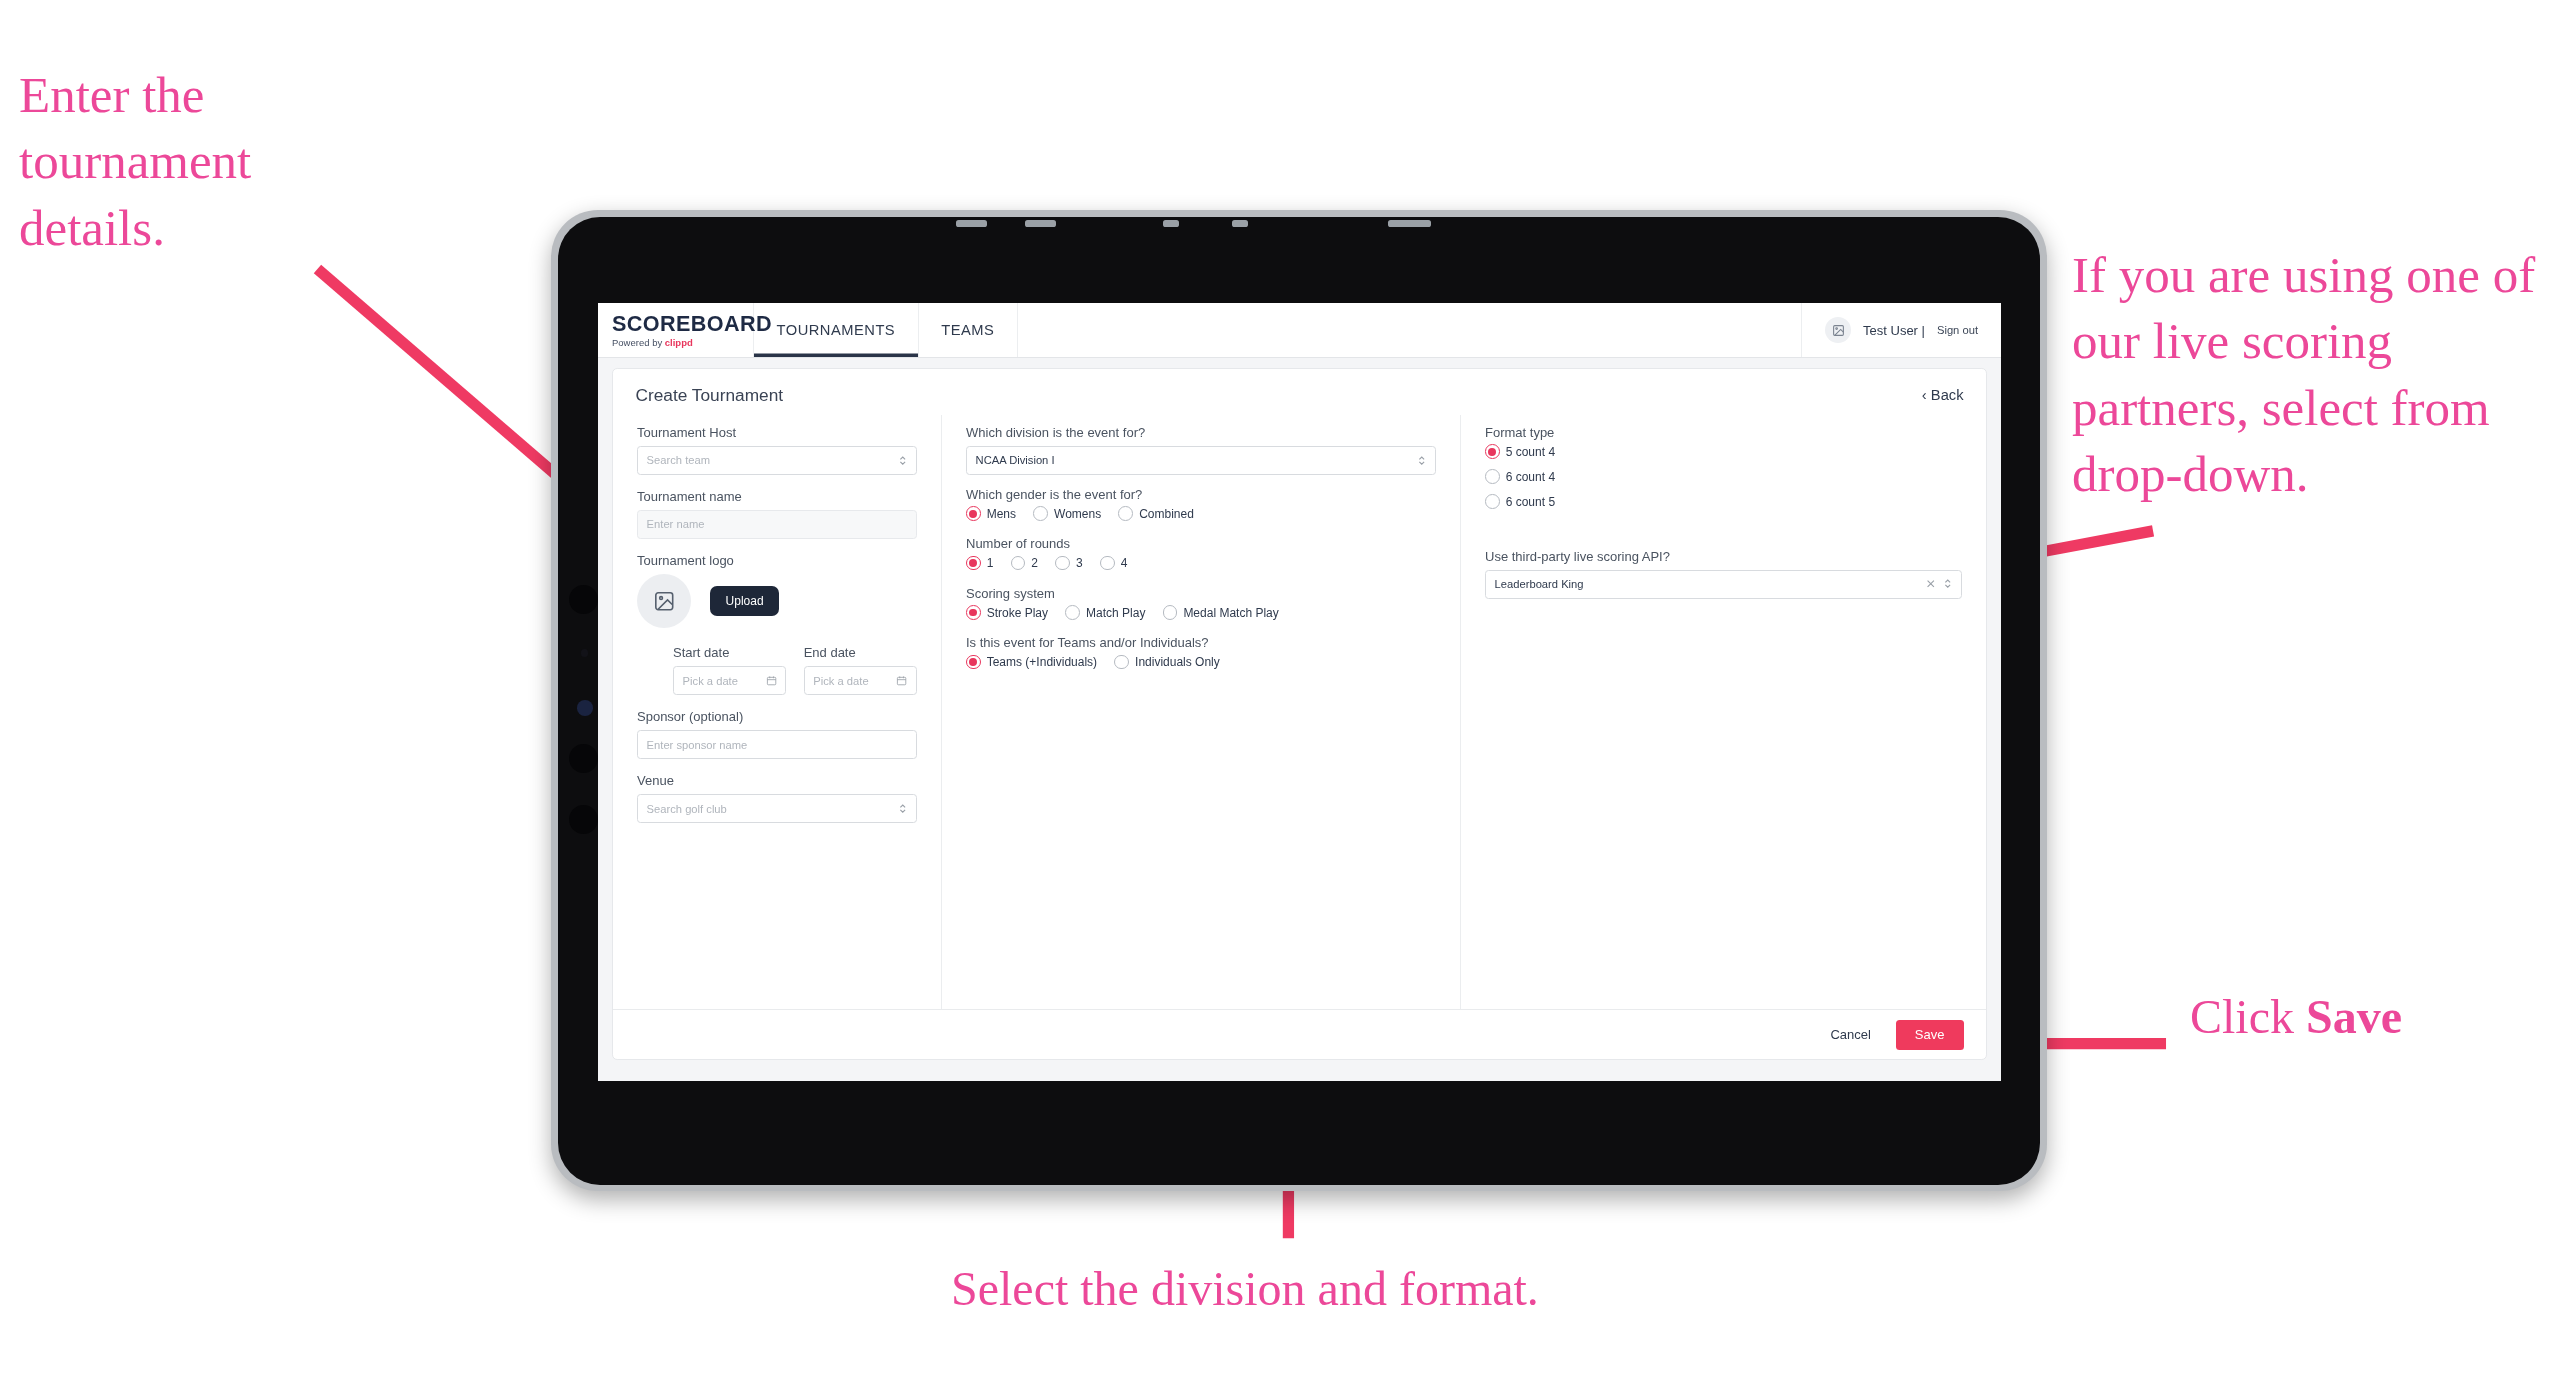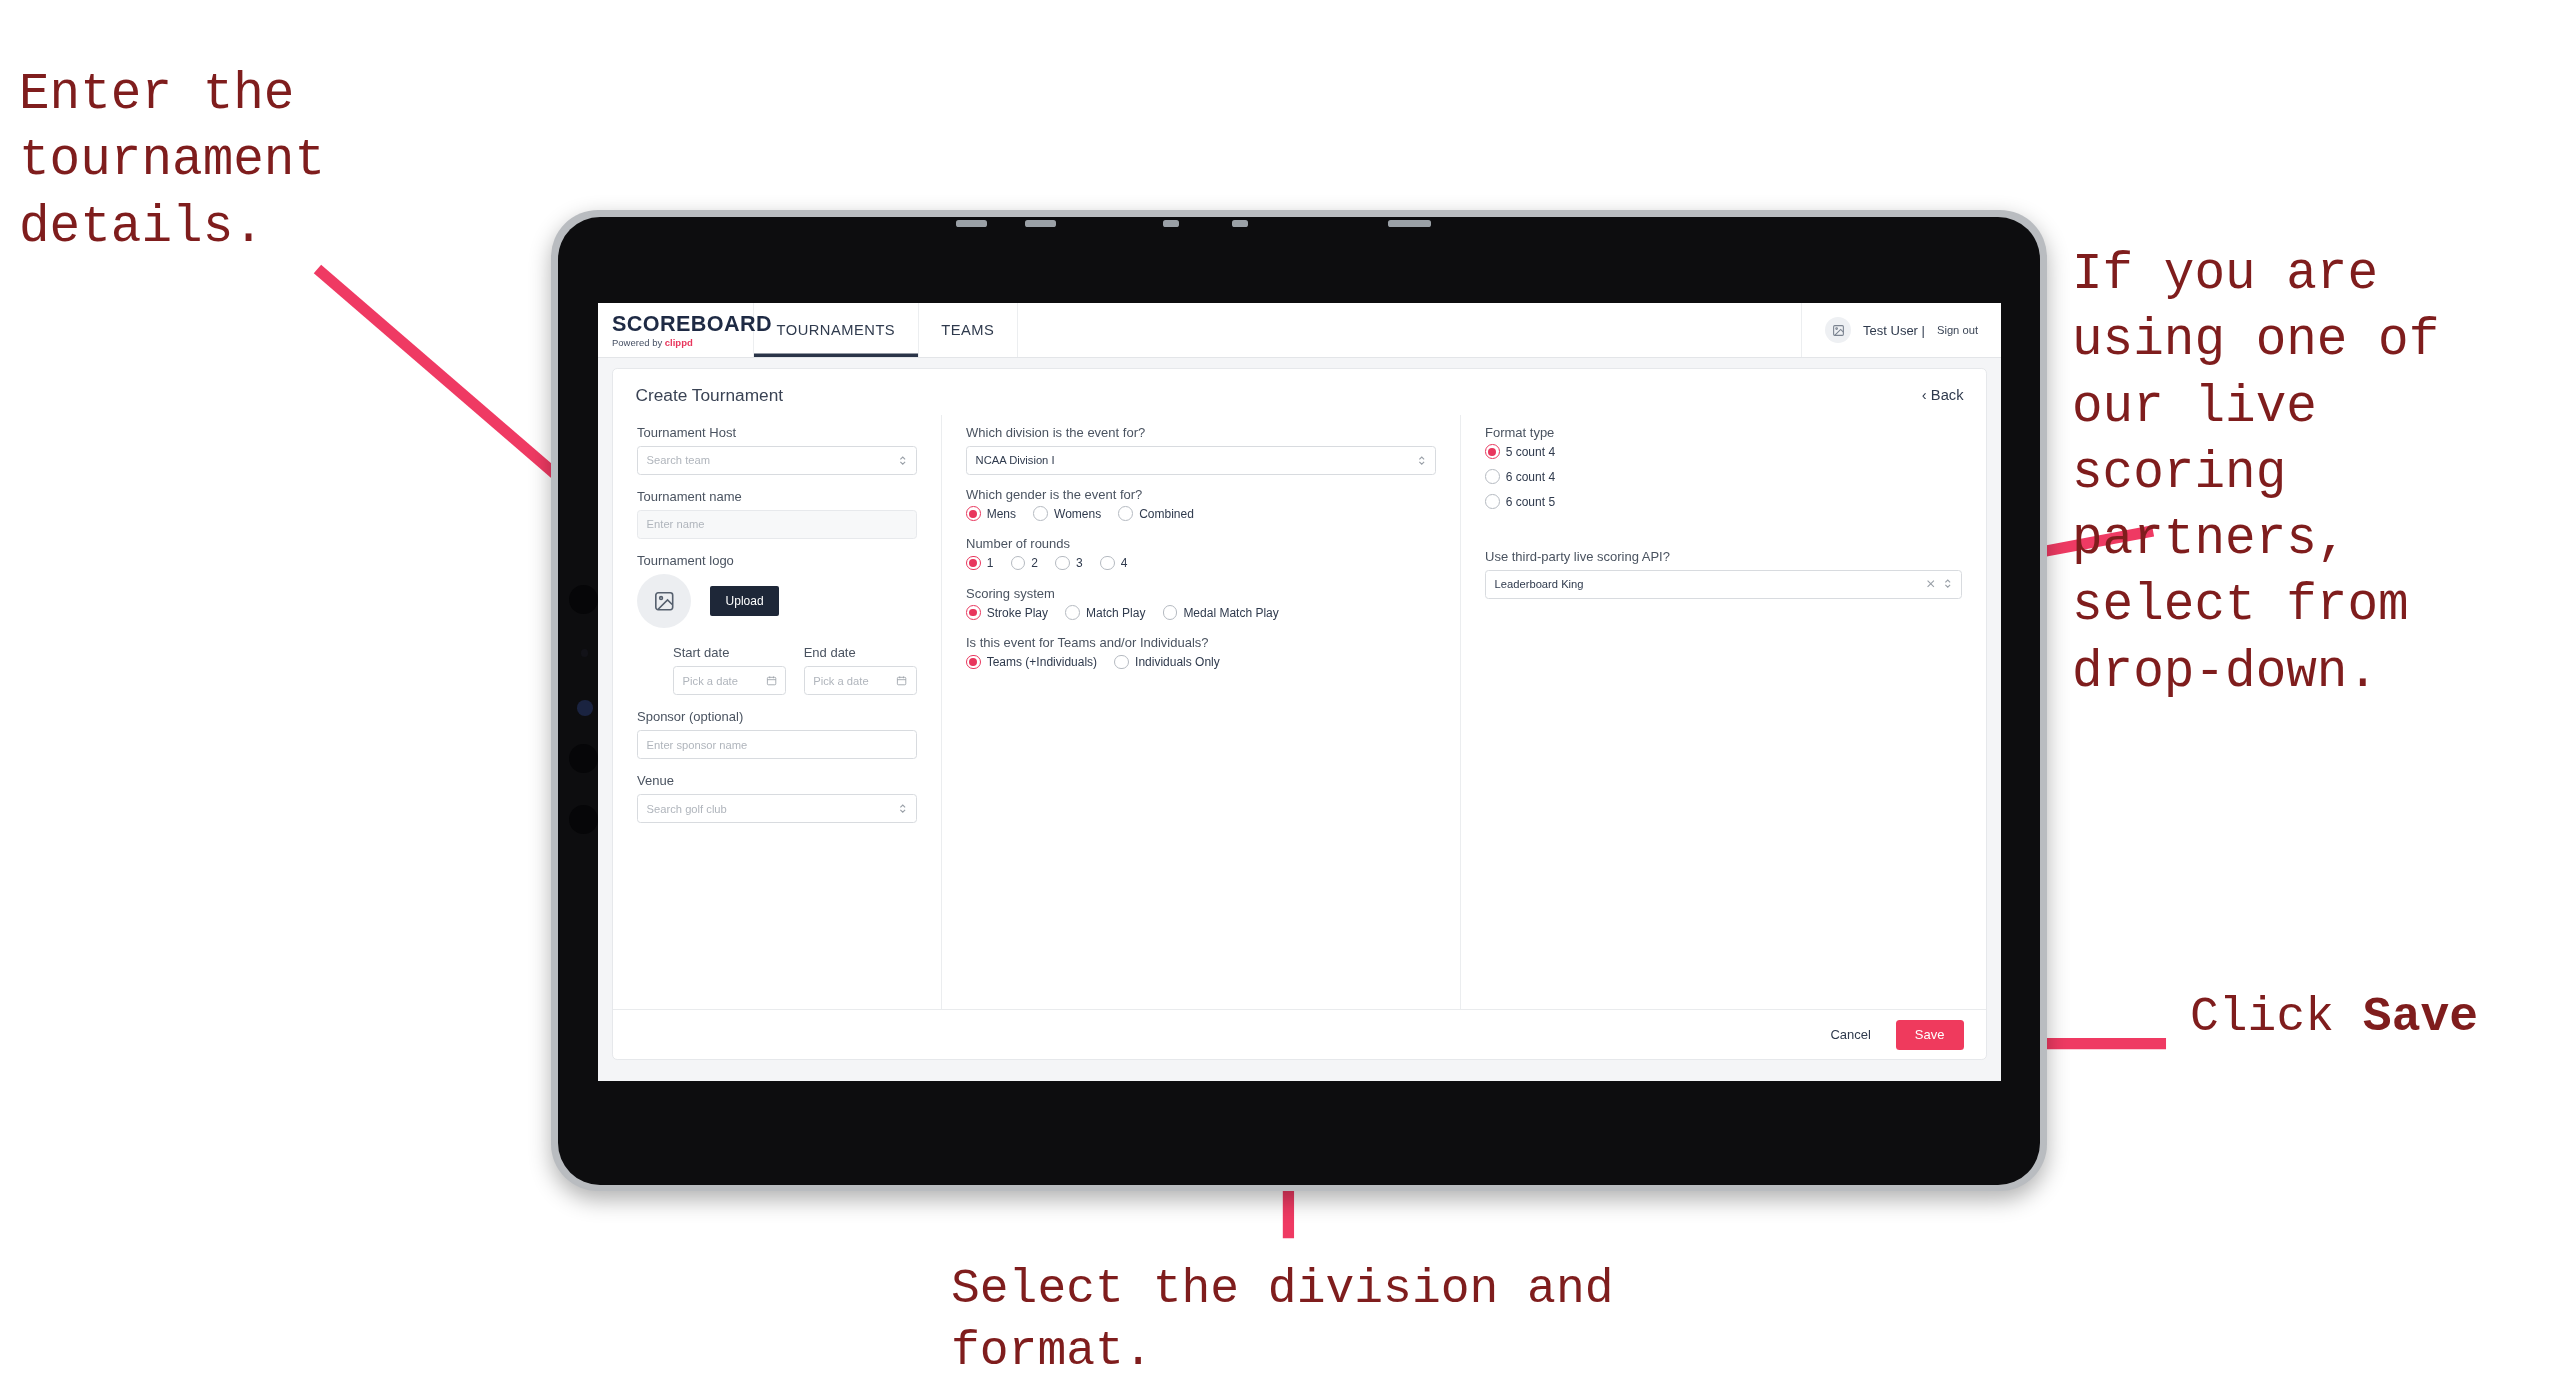--- a/index.html
+++ b/index.html
@@ -8,22 +8,22 @@
     width:2576px; height:1386px;
     background:#ffffff;
     font-family:"Liberation Sans", sans-serif;
     position:relative;
     overflow:hidden;
   }
 
   
   .anno {
     position:absolute;
-    color:#7f1d1d;
-    font-family:Liberation Mono, monospace;
+    color:#ec4899;
+    font-family:Liberation Serif, serif;
     font-weight:400;
     line-height:1.30;
     white-space:pre-line;
   }
   #anno-left   { left:19px;  top:62px;  width:363px; font-size:51px; }
   #anno-right  { left:2072px; top:242px; width:484px; font-size:51px; }
   #anno-save   { left:2190px; top:986px; width:363px; font-size:48px; }
   #anno-bottom { left:951px; top:1258px; width:865px; font-size:48px; }
   #anno-save b { font-weight:700; }
 
@@ -137,21 +137,21 @@
   .inp.grey { background:#f7f8f9; border-color:#e7e9ec; }
   .inp .right-ico { margin-left:auto; color:#9aa0a8; display:flex; align-items:center; gap:7px; }
 
   .logo-row { display:flex; align-items:center; gap:19px; margin-bottom:3.5px; }
   .logo-circle {
     width:54px; height:54px; border-radius:50%; background:#eceef1;
     display:flex; align-items:center; justify-content:center; color:#56606e;
   }
   .upload-btn {
     background:#1e2738; color:#fff; font-size:12px;
-    padding:7.8px 15.6px; border-radius:2px; border:none; cursor:pointer;
+    padding:7.8px 15.6px; border-radius:7px; border:none; cursor:pointer;
     font-family:"Liberation Sans", sans-serif;
   }
 
   .date-row { display:flex; gap:17.3px;margin-left:36px; }
   .date-col { flex:1; }
 
   
   .radio-row { display:flex; align-items:center; gap:0; flex-wrap:wrap; margin-bottom:3.5px; }
   .radio-opt { display:flex; align-items:center; gap:6px; margin-right:17.3px; cursor:pointer; }
   .radio {

